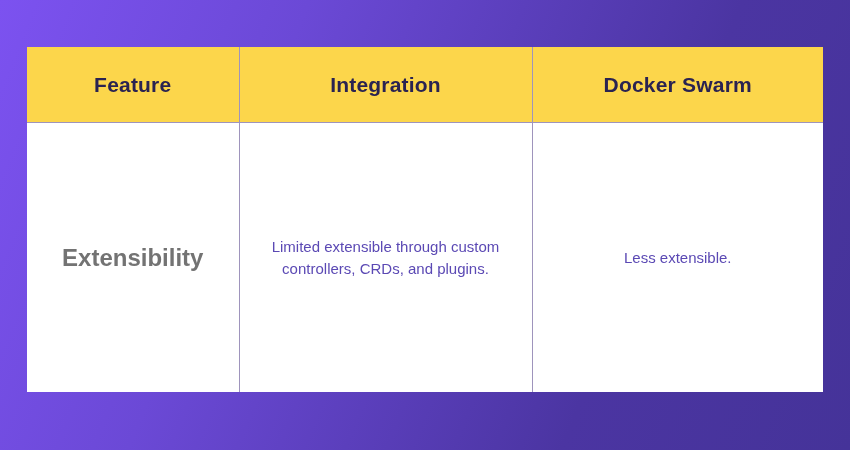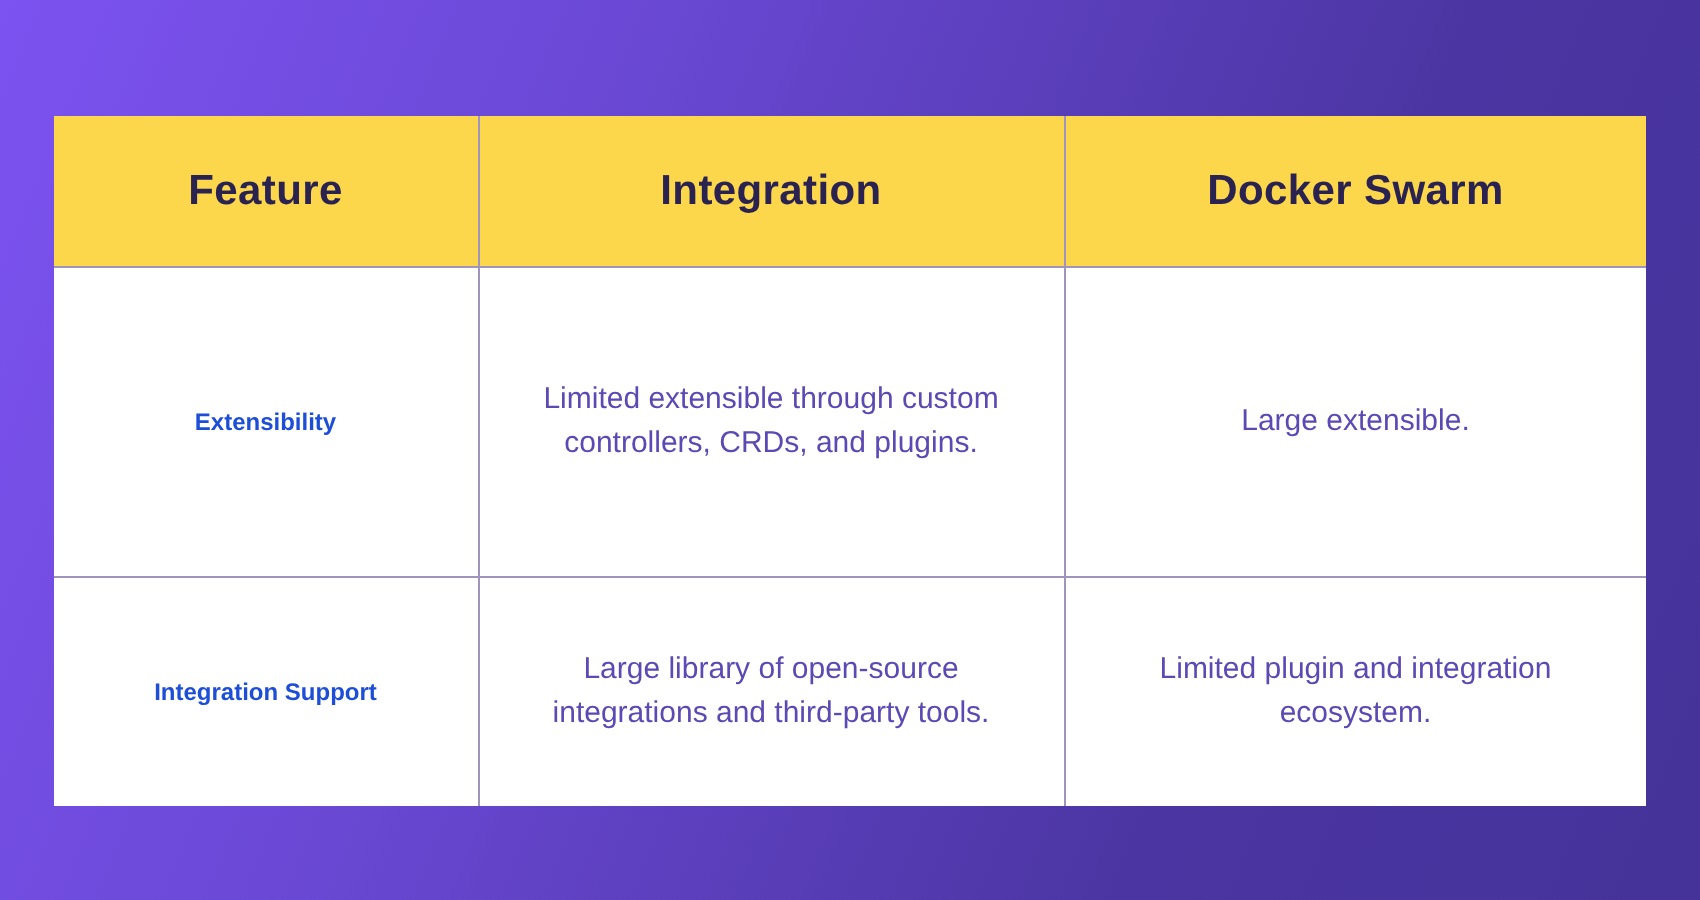--- a/index.html
+++ b/index.html
@@ -12,21 +12,21 @@
   .stage {
     position: relative;
     width: 850px;
     height: 450px;
     overflow: hidden;
     background: linear-gradient(112deg, #7c52f0 0%, #6b49d6 30%, #4b35a2 72%, #453399 100%);
   }
   table.compare {
     position: absolute;
     left: 27px;
-    top: 58px;
+    top: 47px;
     width: 796px;
     height: 345px;
     border-collapse: collapse;
     table-layout: fixed;
   }
   col.c-feature { width: 212px; }
   col.c-k8s     { width: 293px; }
   col.c-swarm   { width: 291px; }
 
   th, td {
@@ -48,23 +48,23 @@
     height: 73px;
   }
   tbody td {
     background: #ffffff;
     color: #5b49b4;
     font-size: 15px;
     line-height: 22px;
     padding: 0 26px;
   }
   tbody td.feature-cell {
-    font-size: 12px;
+    font-size: 24px;
     font-weight: 700;
-    color: #1d4ed8;
+    color: #737373;
     padding: 0 10px;
   }
   tr.row-1 { height: 108px; }
   tr.row-2 { height: 80px; }
   tr.row-3 { height: 84px; }
 </style>
 </head>
 <body>
 
 <div class="stage">
@@ -78,22 +78,17 @@
       <tr>
         <th>Feature</th>
         <th>Integration</th>
         <th>Docker Swarm</th>
       </tr>
     </thead>
     <tbody>
       <tr class="row-1">
         <td class="feature-cell">Extensibility</td>
         <td>Limited extensible through custom controllers, CRDs, and plugins.</td>
-        <td>Large extensible.</td>
-      </tr>
-      <tr class="row-2">
-        <td class="feature-cell">Integration Support</td>
-        <td>Large library of open-source integrations and third-party tools.</td>
-        <td>Limited plugin and integration ecosystem.</td>
+        <td>Less extensible.</td>
       </tr>
     </tbody>
   </table>
 </div>
 
 </body></html>

